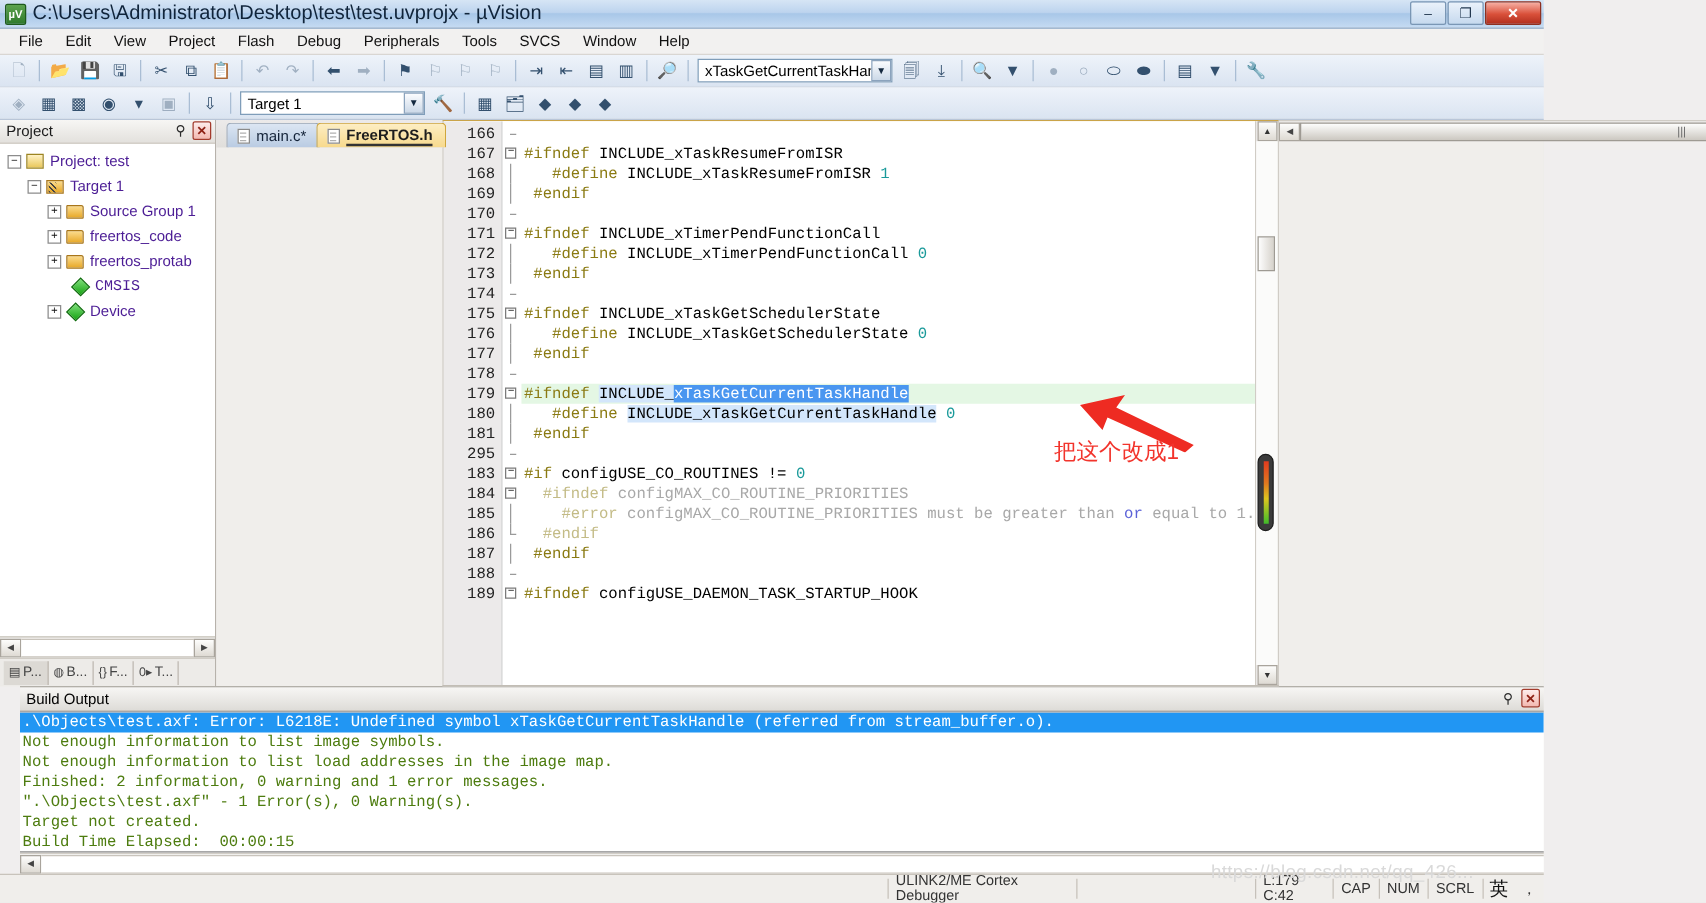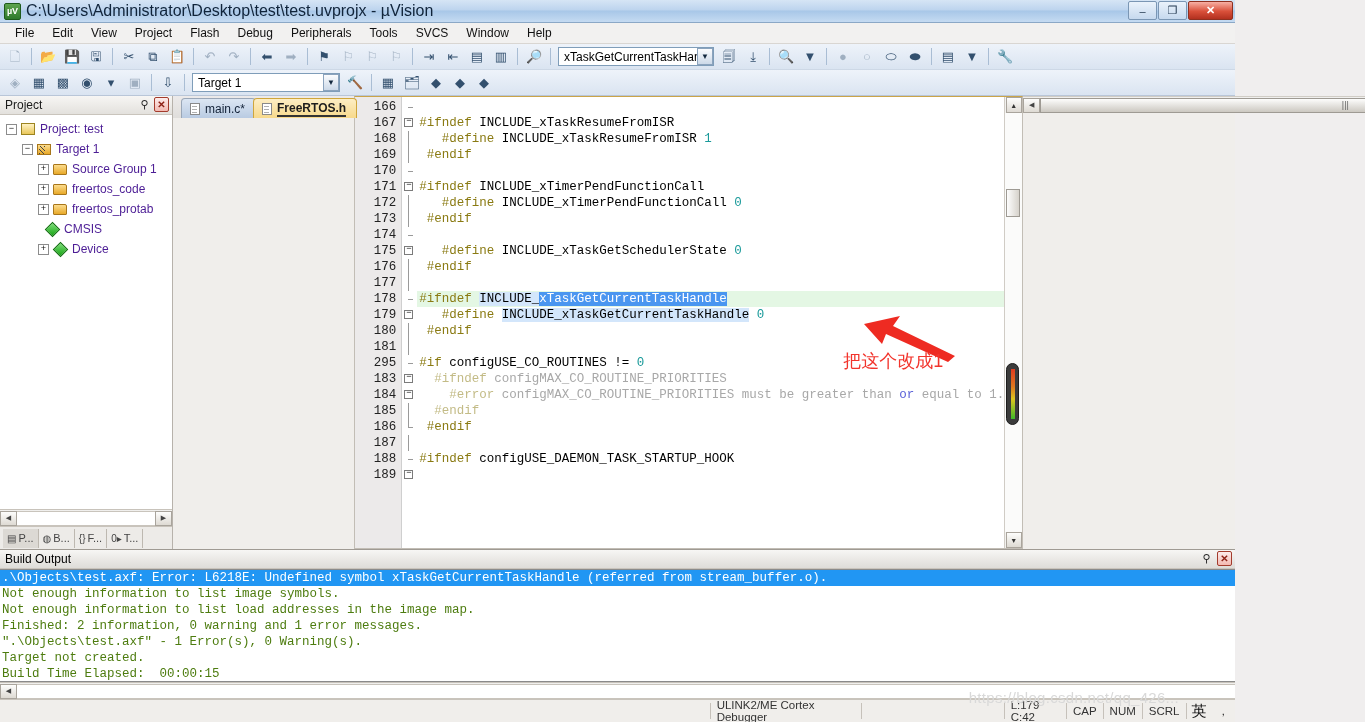--- a/index.html
+++ b/index.html
@@ -177,21 +177,21 @@
     background: linear-gradient(to bottom,#e03b1f 0%,#e0781f 35%,#ddc51f 60%,#3fbb2a 100%);
   }
   .ed-hscroll { flex: 0 0 17px; height: 17px; display: flex; align-items: center; background: #f0efed; border-top: 1px solid #d0ccc5; }
   .ehs-thumb { height: 15px; background: linear-gradient(to bottom,#fdfdfc,#ccc8c1); border: 1px solid #9e9a93; display:flex;align-items:center;justify-content:center; color:#666; font-size:9px; }
 
   
   .annot { position: absolute; color: #f2342c; font-size: 18px; white-space: nowrap; }
   .arrow-svg { position: absolute; pointer-events: none; }
 
   
-  .buildpanel { flex: 0 0 150px; height: 150px; display: flex; flex-direction: column; border-top: 1px solid #9f9a93; background: #f2f1ef; }
+  .buildpanel { flex: 0 0 150px; height: 150px; display: flex; flex-direction: column; border-top: 1px solid #9f9a93; background: #f2f1ef; margin-left: 16px; }
   .bo-head { height: 19px; flex: 0 0 19px; display: flex; align-items: center; background: linear-gradient(to bottom,#f7f6f4,#dedcd8); border-bottom: 1px solid #c9c4bc; padding-left: 5px; position: relative; }
   .bo-body { flex: 1 1 auto; background: #fff; border: 1px solid #8a8a8a; border-right: none; border-left: none; overflow: hidden; position: relative; }
   .bline { height: 16px; line-height: 16px; font-family: "Liberation Mono", monospace; font-size: 12.5px; white-space: pre; color: #4d7c0f; padding-left: 2px; }
   .bline.errsel { background: #2196f3; color: #fff; }
   .bo-hscroll { flex: 0 0 17px; height: 17px; background: #f0efed; border-top: 1px solid #c8c3bb; display: flex; align-items: center; }
 
   
   .statusbar {
     flex: 0 0 23px; height: 23px; background: #f0eeeb; border-top: 1px solid #c8c3bb;
     display: flex; align-items: center; font-size: 11.5px; color: #333; position: relative;
@@ -346,21 +346,21 @@
             </div>
             <div class="tlabel">freertos_code</div>
           </div>
           <div class="trow" style="padding-left: 38px;">
             <div class="texp">+</div>
             <div class="ticon">
               <div class="folder"></div>
             </div>
             <div class="tlabel">freertos_protab</div>
           </div>
-          <div class="trow" style="padding-left: 30px;">
+          <div class="trow" style="padding-left: 42px; font-family: Liberation Mono, monospace;">
             <div class="tspacer" style="width: 14px;"></div>
             <div class="ticon">
               <div class="diamond"></div>
             </div>
             <div class="tlabel">CMSIS</div>
           </div>
           <div class="trow" style="padding-left: 38px;">
             <div class="texp">+</div>
             <div class="ticon">
               <div class="diamond"></div>
@@ -515,20 +515,21 @@
           <div class="code" id="code">
               <div class="cline"></div>
               <div class="cline"><span class="kw">#ifndef </span><span class="ident">INCLUDE_xTaskResumeFromISR</span></div>
               <div class="cline"><span class="ident">   </span><span class="kw">#define </span><span class="ident">INCLUDE_xTaskResumeFromISR </span><span class="num">1</span></div>
               <div class="cline"><span class="ident"> </span><span class="kw">#endif</span></div>
               <div class="cline"></div>
               <div class="cline"><span class="kw">#ifndef </span><span class="ident">INCLUDE_xTimerPendFunctionCall</span></div>
               <div class="cline"><span class="ident">   </span><span class="kw">#define </span><span class="ident">INCLUDE_xTimerPendFunctionCall </span><span class="num">0</span></div>
               <div class="cline"><span class="ident"> </span><span class="kw">#endif</span></div>
               <div class="cline"></div>
+              <div class="cline"><span class="kw">#ifndef </span><span class="ident">INCLUDE_xTaskGetSchedulerState</span></div>
               <div class="cline"><span class="ident">   </span><span class="kw">#define </span><span class="ident">INCLUDE_xTaskGetSchedulerState </span><span class="num">0</span></div>
               <div class="cline"><span class="ident"> </span><span class="kw">#endif</span></div>
               <div class="cline"></div>
               <div class="cline curline"><span class="kw">#ifndef </span><span class="ident selsoft">INCLUDE_</span><span class="sel">xTaskGetCurrentTaskHandle</span></div>
               <div class="cline"><span class="ident">   </span><span class="kw">#define </span><span class="ident selsoft">INCLUDE_xTaskGetCurrentTaskHandle</span><span class="ident"> </span><span class="num">0</span></div>
               <div class="cline"><span class="ident"> </span><span class="kw">#endif</span></div>
               <div class="cline"></div>
               <div class="cline"><span class="kw">#if </span><span class="ident">configUSE_CO_ROUTINES != </span><span class="num">0</span></div>
               <div class="cline"><span class="ident">  </span><span class="graykw">#ifndef </span><span class="gray">configMAX_CO_ROUTINE_PRIORITIES</span></div>
               <div class="cline"><span class="ident">    </span><span class="graykw">#error </span><span class="gray">configMAX_CO_ROUTINE_PRIORITIES must be greater than </span><span class="opkw">or</span><span class="gray"> equal to </span><span class="gray">1.</span></div>

